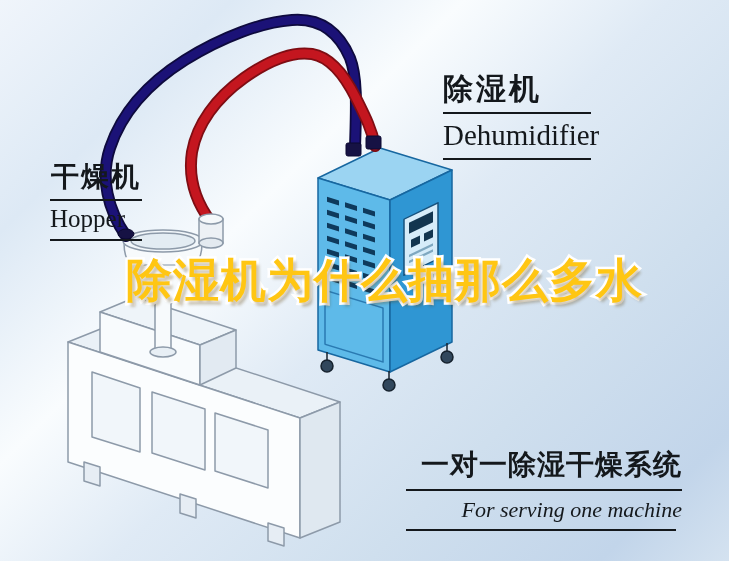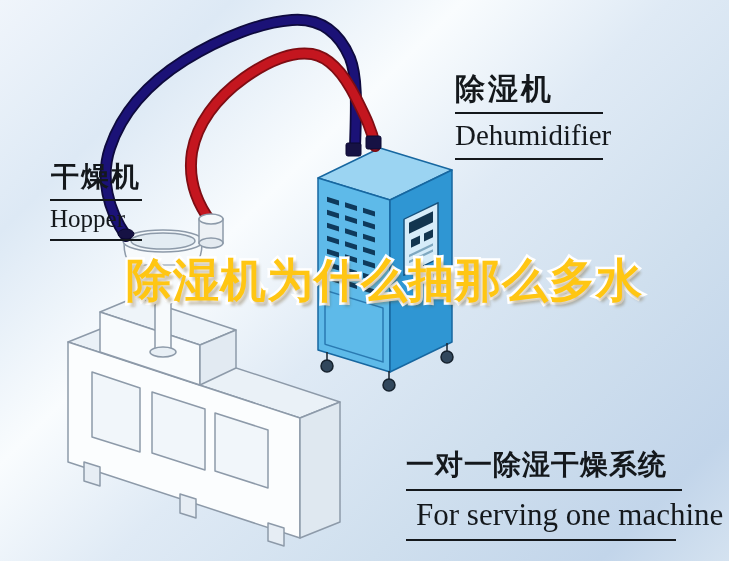--- a/index.html
+++ b/index.html
@@ -11,29 +11,29 @@
   .scene svg.art{position:absolute;left:0;top:0;}
   .label-block{position:absolute;}
   .zh{font-weight:bold;color:var(--label-text,#14181c);line-height:1.1;white-space:nowrap;}
   .en{font-family:"Liberation Serif","DejaVu Serif",serif;color:var(--label-text,#14181c);line-height:1.15;white-space:nowrap;}
   .rule{height:2px;background:var(--label-text,#14181c);}
   .hopper-label{left:50px;top:162px;}
   .hopper-label .zh{font-size:28px;letter-spacing:2px;text-align:center;}
   .hopper-label .rule{width:92px;margin:6px 0 4px 0;}
   .hopper-label .en{font-size:25px;}
   .hopper-label .rule.second{margin-top:5px;}
-  .dehum-label{left:455px;top:72px;}
+  .dehum-label{left:443px;top:72px;}
   .dehum-label .zh{font-size:30px;letter-spacing:3px;}
   .dehum-label .rule{width:148px;margin:7px 0 5px 0;}
   .dehum-label .en{font-size:29px;}
   .dehum-label .rule.second{margin-top:6px;}
-  .system-label{left:406px;top:450px;}
+  .system-label{left:406px;top:450px;text-align:right;}
   .system-label .zh{font-size:28px;letter-spacing:1px;}
   .system-label .rule{width:276px;margin:8px 0 6px 0;}
-  .system-label .en{font-size:31px;padding-left:10px;}
+  .system-label .en{font-size:22px;padding-left:10px;font-style:italic;}
   .system-label .rule.second{margin-top:7px;width:270px;}
   .headline{
     position:absolute;left:126px;top:250px;
     font-size:46px;font-weight:bold;white-space:nowrap;
     color:var(--headline-yellow,#ffc613);
     -webkit-text-stroke:5px #ffffff;
     paint-order:stroke fill;
     text-shadow:3px 4px 3px rgba(90,60,0,0.30);
     letter-spacing:1px;
   }

